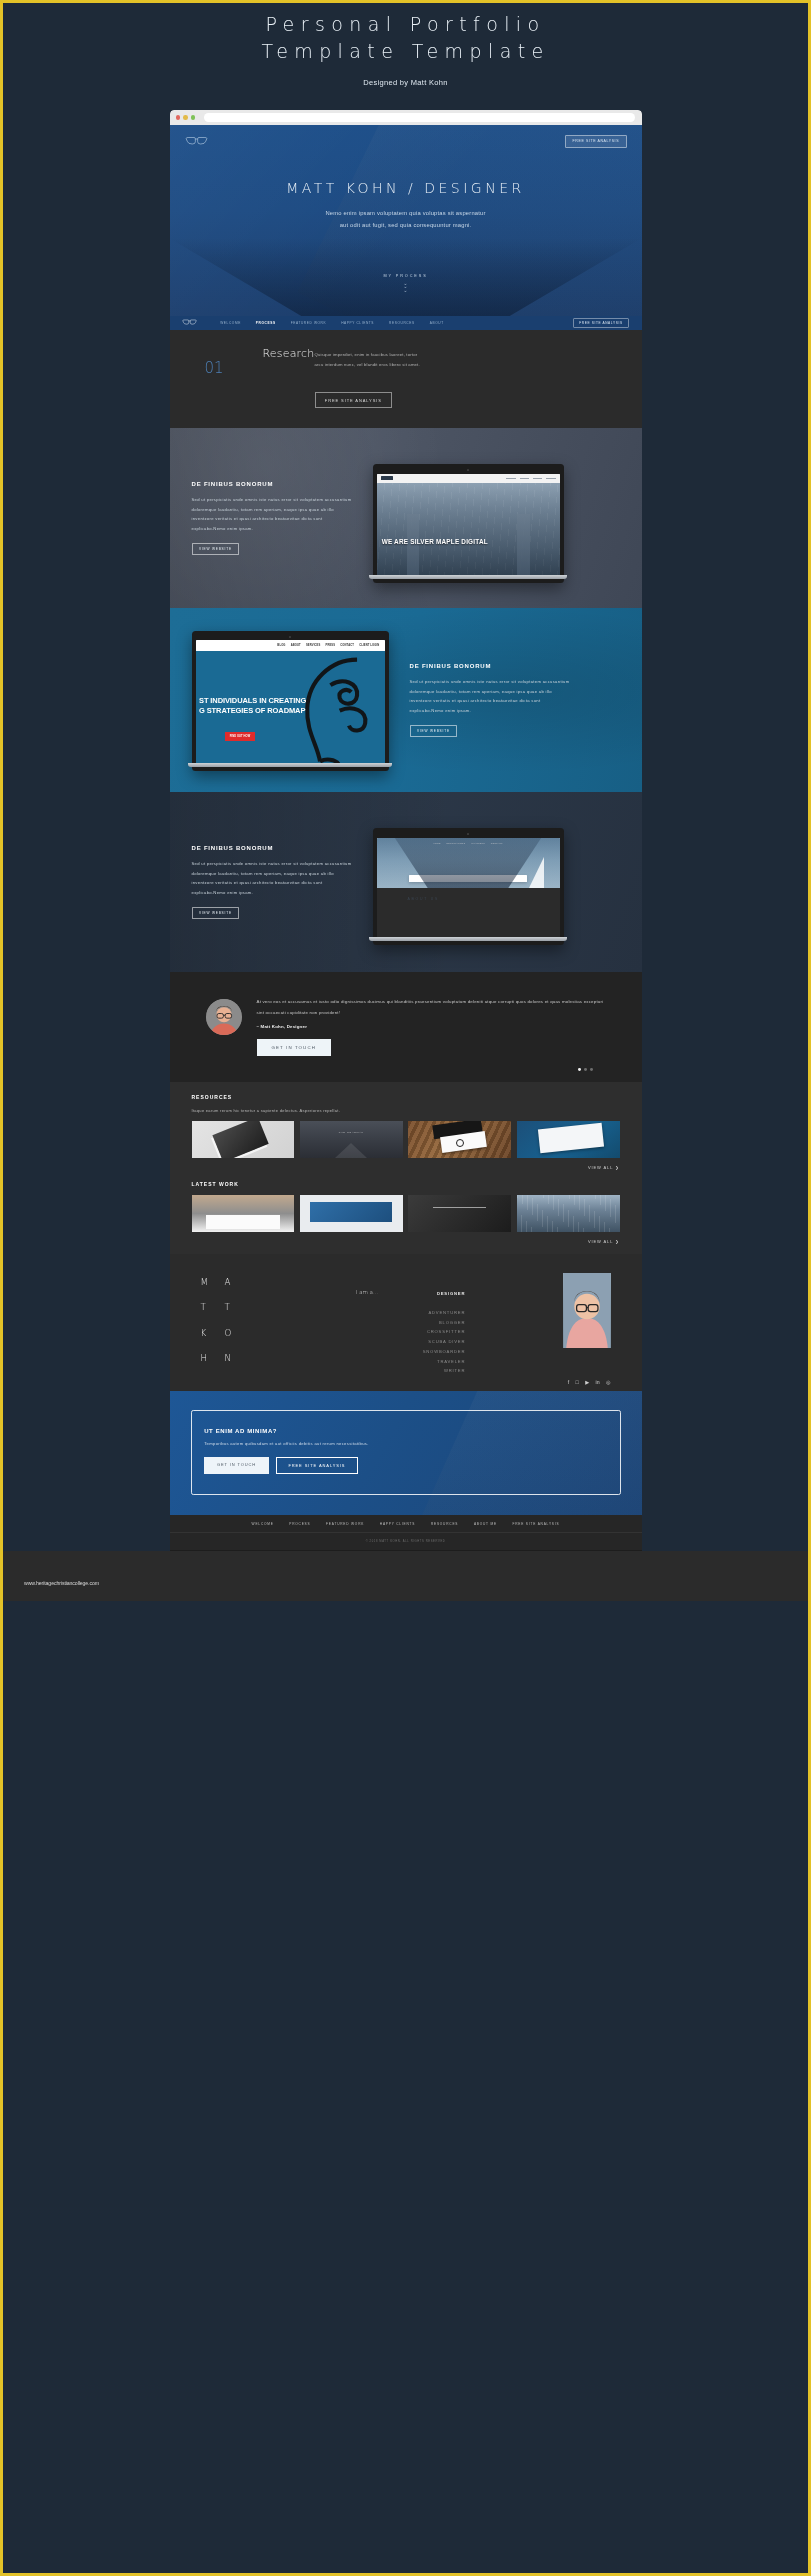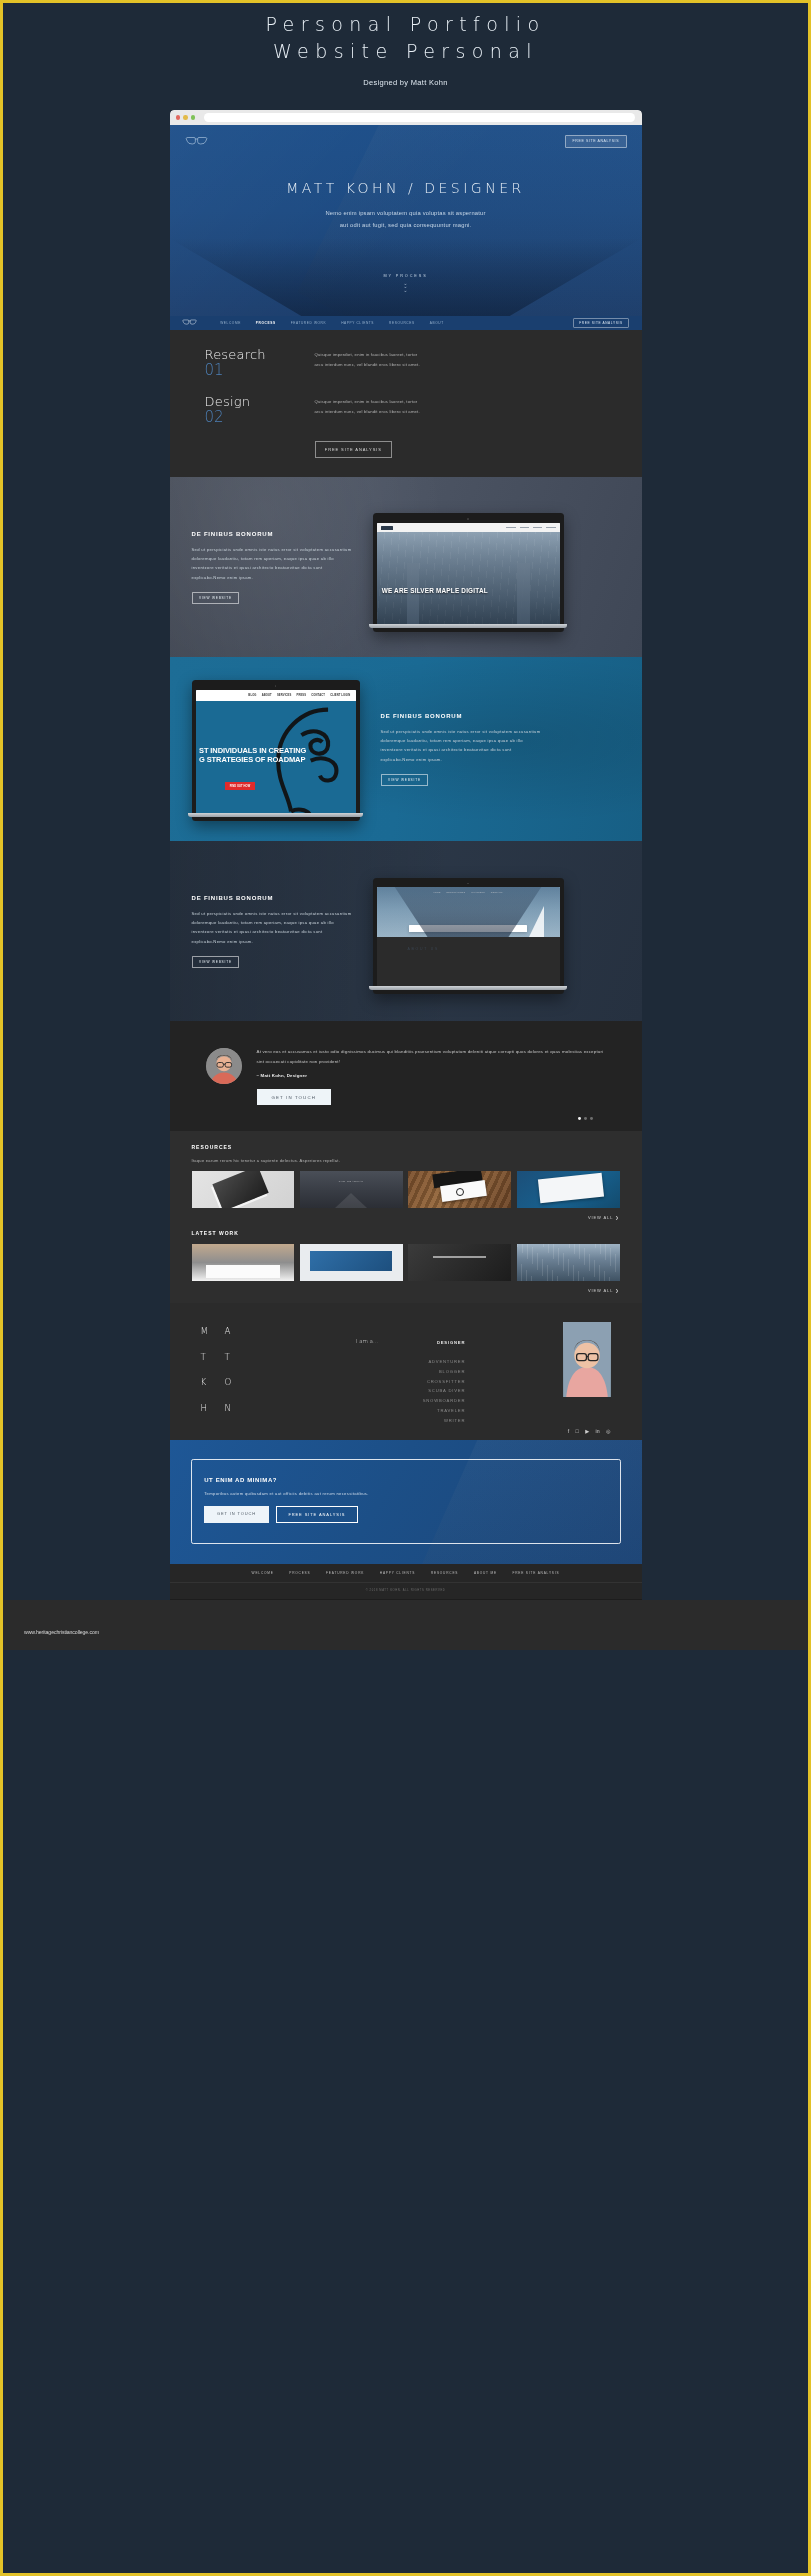--- a/index.html
+++ b/index.html
@@ -187,24 +187,25 @@
   
   .process {
     background: #2b2b2b;
     padding: 17.4px 35px 19.7px;
     position: relative;
   }
   .proc-row { display: flex; align-items: flex-start; margin-bottom: 15px; }
   .proc-left { width: 110px; }
   .proc-title {
     color: #ededed;
-    font-size: 13px;
+    font-size: 11px;
     font-weight: 300;
     letter-spacing: 0.2px;
     font-family: "DejaVu Sans", sans-serif;
+    text-align: right;
   }
   .proc-num {
     color: #4d7fb5;
     font-size: 15px;
     font-weight: 300;
     line-height: 1.15;
     font-family: "DejaVu Sans", sans-serif;
   }
   .proc-copy {
     color: #b5b5b5;
@@ -627,21 +628,21 @@
     letter-spacing: -0.1px;
   }
   .outerbottom { background:#2b2b2b; height: 15px; }
 </style>
 </head>
 <body>
 
 <div class="promo">
   <div class="promo-title">
     <div>Personal Portfolio</div>
-    <div>Website Personal</div>
+    <div>Template Template</div>
   </div>
   <div class="promo-sub">Designed by Matt Kohn</div>
 </div>
 
 <div class="browser">
 
   <div class="browser-bar">
     <span class="dot r"></span>
     <span class="dot y"></span>
     <span class="dot g"></span>
@@ -695,30 +696,20 @@
       <span class="nav-link">ABOUT</span>
     </div>
     <span class="nav-cta">FREE SITE ANALYSIS</span>
   </div>
 
   <div class="process">
     <div class="proc-row">
       <div class="proc-left">
         <div class="proc-title">Research</div>
         <div class="proc-num">01</div>
-      </div>
-      <div class="proc-copy">
-        <div>Quisque imperdiet, enim in faucibus laoreet, tortor</div>
-        <div>arcu interdum nunc, vel blandit eros libero sit amet.</div>
-      </div>
-    </div>
-    <div class="proc-row">
-      <div class="proc-left">
-        <div class="proc-title">Design</div>
-        <div class="proc-num">02</div>
       </div>
       <div class="proc-copy">
         <div>Quisque imperdiet, enim in faucibus laoreet, tortor</div>
         <div>arcu interdum nunc, vel blandit eros libero sit amet.</div>
       </div>
     </div>
     <span class="btn-ghost">FREE SITE ANALYSIS</span>
   </div>
 
   <div class="band band1">
@@ -749,21 +740,21 @@
             </div>
           </div>
           <div class="laptop-base"></div>
         </div>
       </div>
     </div>
   </div>
 
   <div class="band band2">
     <div class="band-inner">
-      <div class="laptop" style="width:168px;margin-top:2px;">
+      <div class="laptop" style="width:197px;margin-top:2px;">
         <div class="laptop-screen">
           <div class="laptop-cam"></div>
           <div class="laptop-view">
             <div class="mockB">
               <div class="nav">
                 <span>BLOG</span>
                 <span>ABOUT</span>
                 <span>SERVICES</span>
                 <span>PRESS</span>
                 <span>CONTACT</span>

